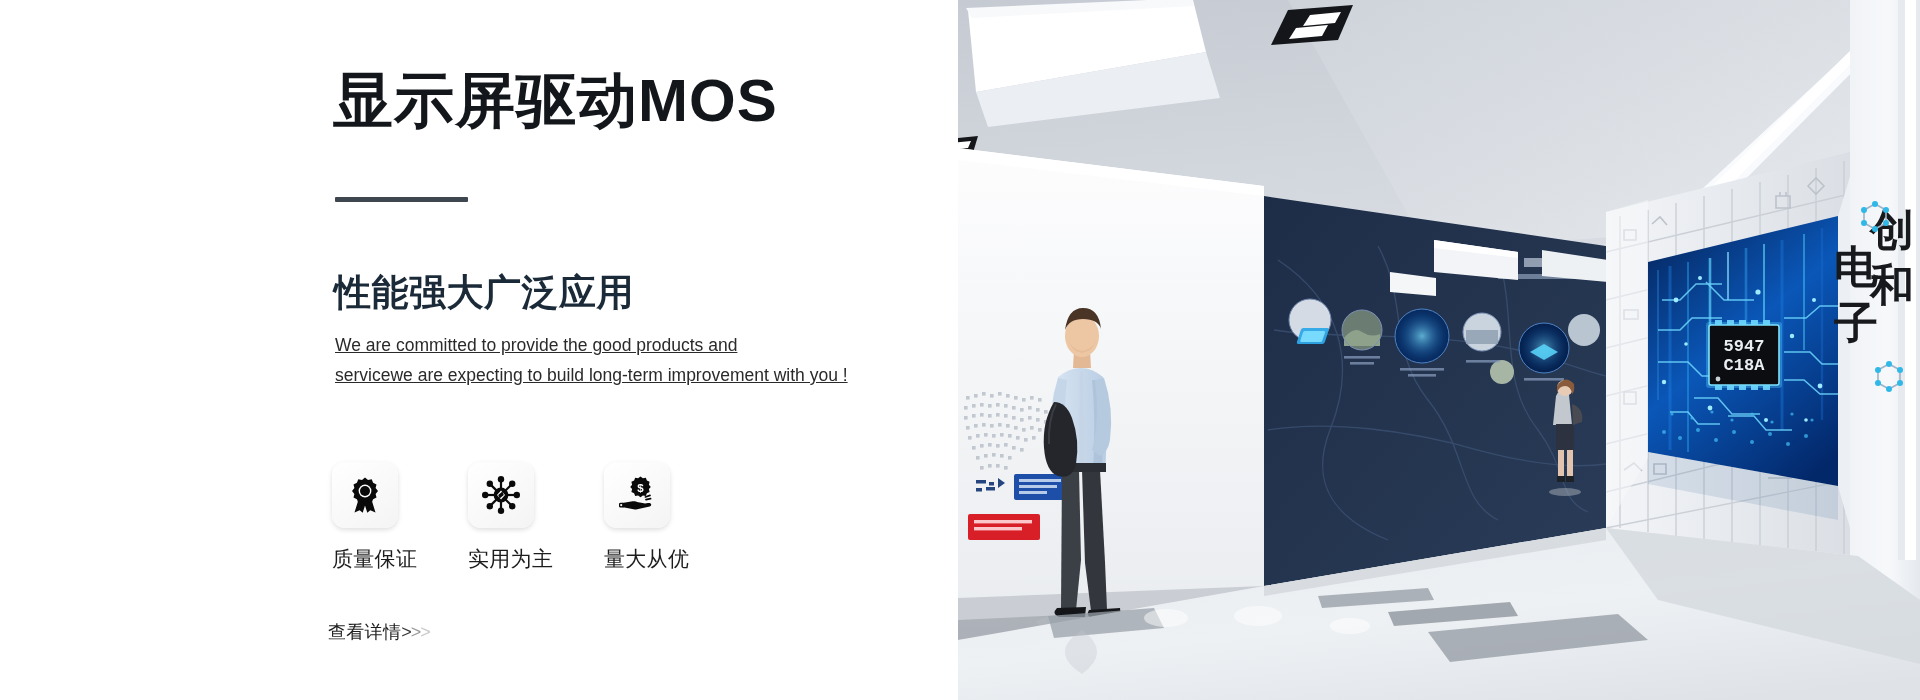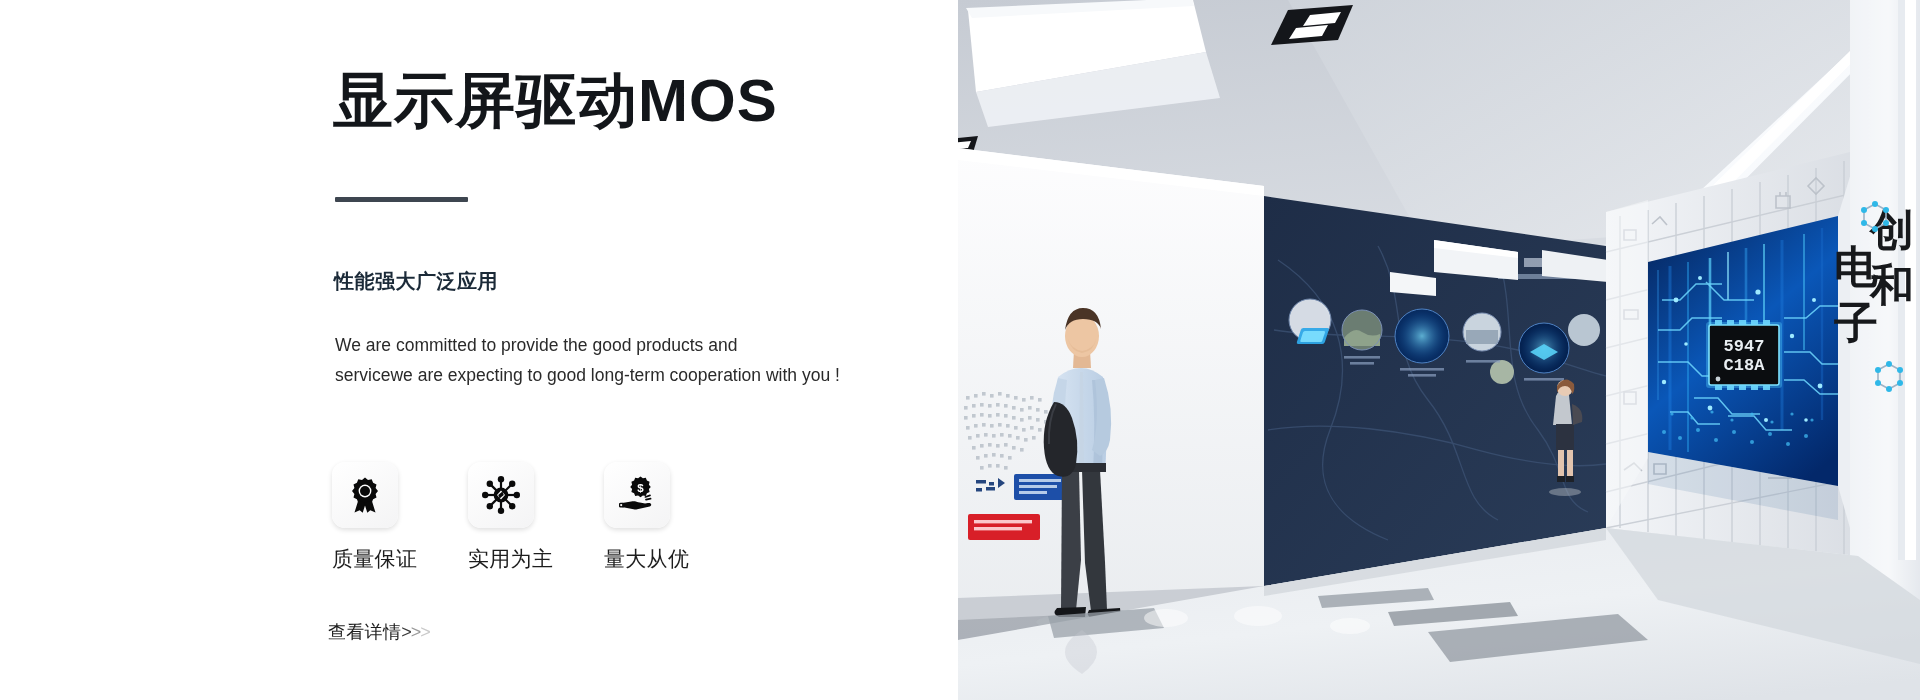--- a/index.html
+++ b/index.html
@@ -20,28 +20,28 @@
     position: absolute; left: 333px; top: 68px;
     font-size: 60px; font-weight: 700; letter-spacing: 1px;
     color: #13161a; line-height: 1.1; white-space: nowrap;
   }
   .divider {
     position: absolute; left: 335px; top: 197px;
     width: 133px; height: 5px; background: #3e4650; border-radius: 1px;
   }
   .subtitle {
     position: absolute; left: 334px; top: 268px;
-    font-size: 20px; font-weight: 700; letter-spacing: .5px;
+    font-size: 37px; font-weight: 700; letter-spacing: .5px;
     color: #1b2a38; white-space: nowrap;
   }
   .paragraph {
     position: absolute; left: 335px; top: 330px; width: 560px;
     font-size: 17.5px; line-height: 30px; color: #2a2a2a; font-weight: 400;
   }
-  .paragraph div { white-space: nowrap; }
+  .paragraph div { white-space: nowrap; text-decoration: underline; }
 
   
   .features {
     position: absolute; left: 332px; top: 462px;
     display: flex; gap: 58px; align-items: flex-start;
   }
   .feature { width: 78px; position: relative; }
   .badge {
     position: relative;
     width: 66px; height: 66px; border-radius: 13px;
@@ -89,21 +89,21 @@
   <div class="left-panel">
 
     <h1 class="title">显示屏驱动MOS</h1>
 
     <div class="divider"></div>
 
     <h2 class="subtitle">性能强大广泛应用</h2>
 
     <div class="paragraph">
       <div>We are committed to provide the good products and</div>
-      <div>servicewe are expecting to good long-term cooperation with you !</div>
+      <div>servicewe are expecting to build long-term improvement with you !</div>
     </div>
 
     <div class="features">
 
       <div class="feature">
         <div class="badge">
           <span>
             <svg width="40" height="40" viewBox="0 0 40 40">
               <g fill="#0a0a0a">
                 <path d="M20 2.6 l3.0 2.3 3.7 -.6 1.4 3.5 3.4 1.6 -.9 3.7 2.4 2.9 -2.4 2.9 .9 3.7 -3.4 1.6 -1.4 3.5 -3.7 -.6 -3.0 2.3 -3.0 -2.3 -3.7 .6 -1.4 -3.5 -3.4 -1.6 .9 -3.7 -2.4 -2.9 2.4 -2.9 -.9 -3.7 3.4 -1.6 1.4 -3.5 3.7 .6 z"></path>

